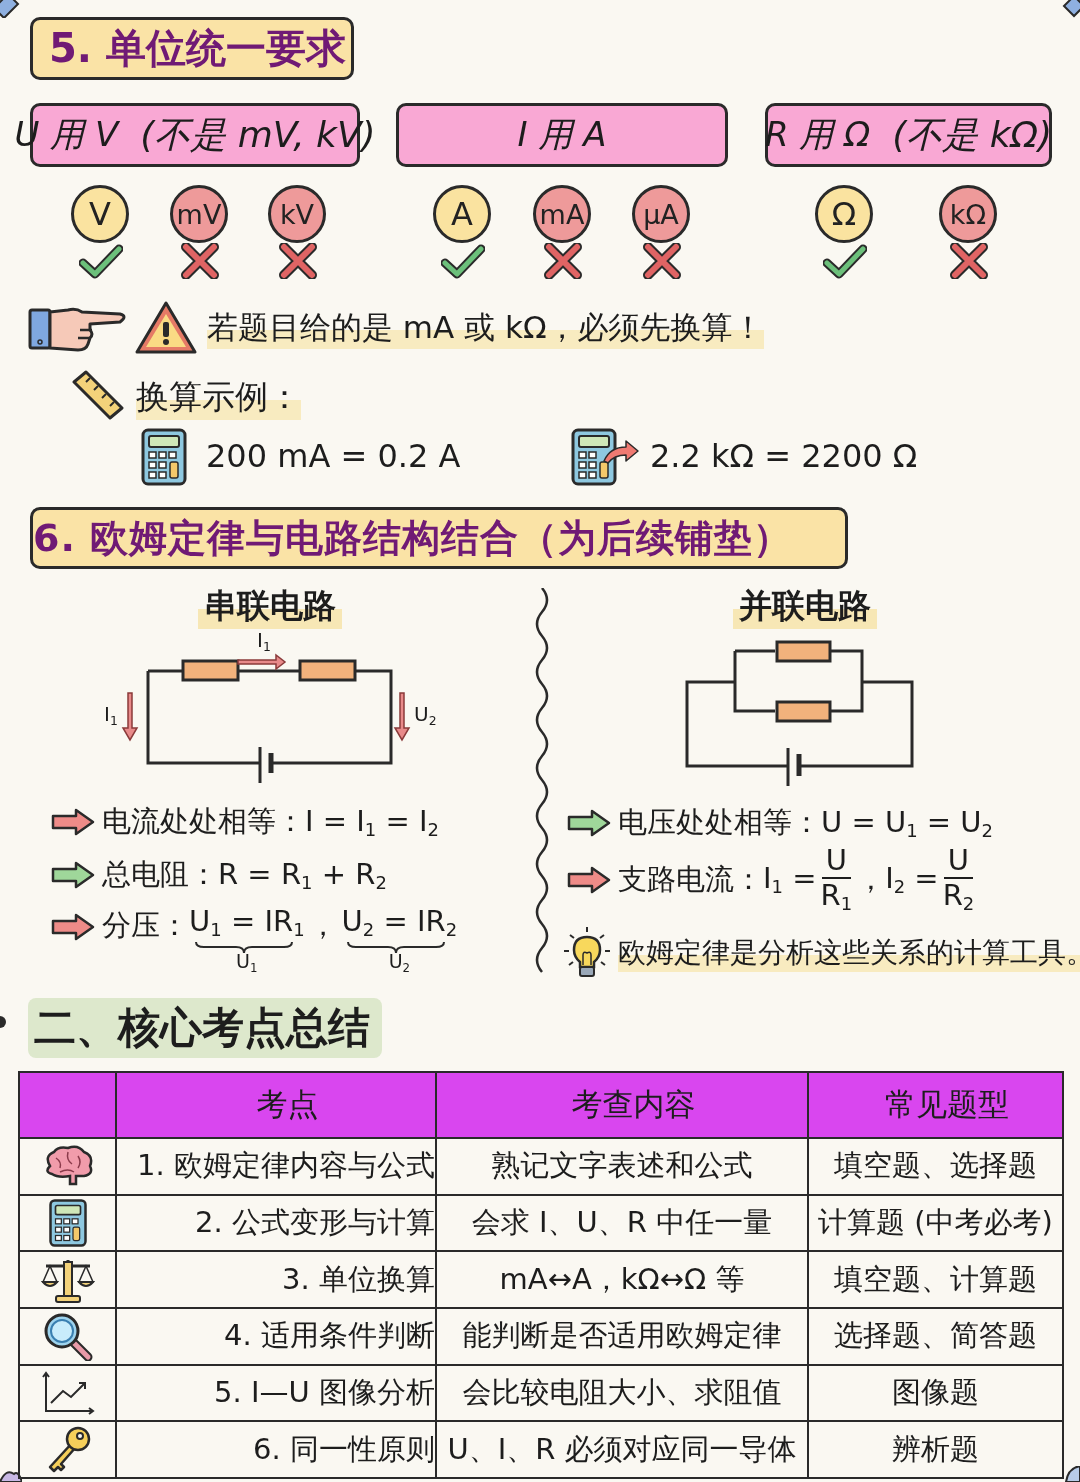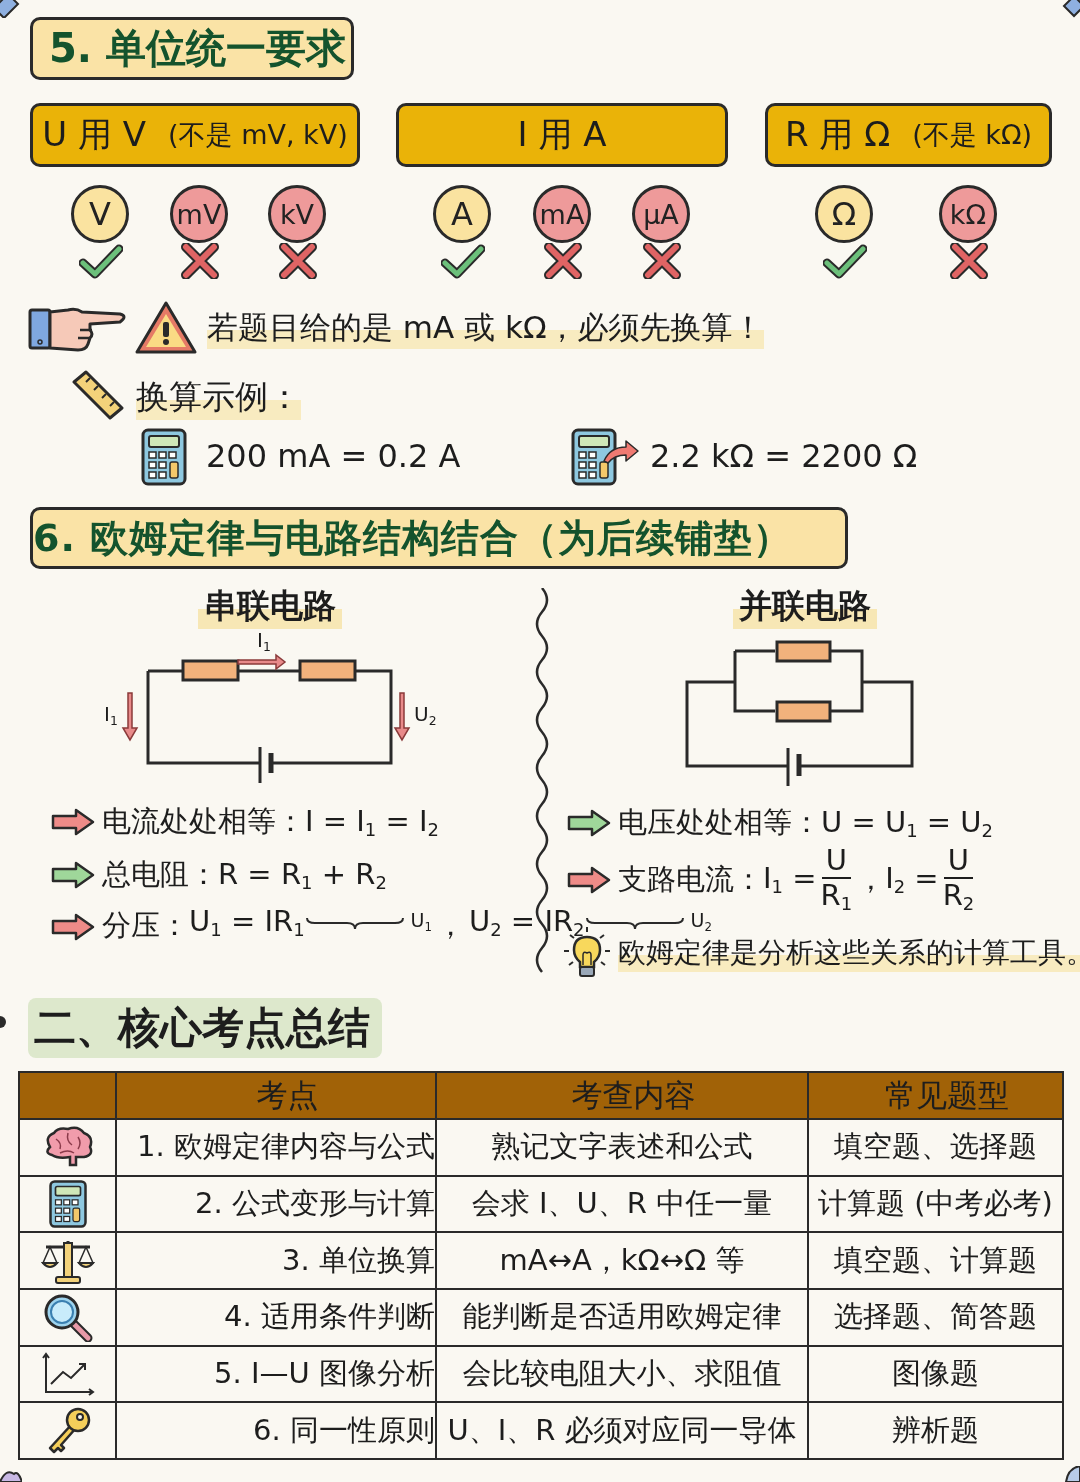--- a/index.html
+++ b/index.html
@@ -12,37 +12,38 @@
   }
   .abs { position: absolute; }
 
   
   .sec-title {
     position: absolute;
     background: #fae3a6;
     border: 3px solid #2a2a2a;
     border-radius: 10px;
     font-weight: bold;
-    color: #14532d;
+    color: #701a75;
     display: flex; align-items: center;
     white-space: nowrap;
   }
   #title5 { left: 30px; top: 17px; width: 324px; height: 63px; font-size: 40px; padding-left: 16px; }
   #title6 { left: 30px; top: 507px; width: 818px; height: 62px; font-size: 38px; letter-spacing: 1px; }
 
   
   .unit-box {
     position: absolute; top: 103px; height: 64px;
-    background: #eab308;
+    background: #f9a8d4;
     border: 3px solid #2a2a2a; border-radius: 10px;
     display: flex; align-items: center; justify-content: center;
     white-space: nowrap;
+    font-style: italic;
   }
   .unit-box .main { font-size: 34px; }
-  .unit-box .sub { font-size: 27px; margin-left: 22px; }
+  .unit-box .sub { font-size: 36px; margin-left: 22px; }
 
   .unit-circle {
     position: absolute; top: 185px; width: 58px; height: 58px;
     border-radius: 50%; border: 3px solid #2a2a2a;
     display: flex; align-items: center; justify-content: center;
     font-size: 27px; color: #222;
   }
   .unit-circle.ok { background: #fae3a0; font-size: 32px; }
   .unit-circle.bad { background: #ee9a9a; }
   .mark { position: absolute; top: 243px; width: 44px; height: 36px; }
@@ -58,21 +59,21 @@
     background: linear-gradient(transparent 55%, #f7e7b5 55%); }
 
   .bullet { position: absolute; display: flex; align-items: center; white-space: nowrap; font-size: 29px; }
   .bullet svg { margin-right: 6px; flex: none; }
   sub { font-size: 0.62em; vertical-align: -0.3em; }
 
   .frac { display: inline-flex; flex-direction: column; align-items: center; vertical-align: middle; margin: 0 4px; line-height: 1; }
   .frac .num { border-bottom: 2px solid #1d1d1d; padding: 0 4px 2px; }
   .frac .den { padding-top: 2px; }
 
-  .brace { display: inline-flex; flex-direction: row; align-items: center; }
+  .brace { display: inline-flex; flex-direction: column; align-items: center; }
   .brace .top { line-height: 1.1; }
   .brace svg { display: block; }
   .brace .lbl { font-size: 19px; line-height: 1; margin-top: -2px; }
 
   
   #core-title {
     position: absolute; left: 28px; top: 998px; height: 60px;
     padding: 0 12px 0 6px;
     font-size: 42px; font-weight: bold; white-space: nowrap;
     background: #dde8cc; border-radius: 8px;
@@ -80,21 +81,21 @@
   }
 
   table.summary {
     position: absolute; left: 18px; top: 1071px; width: 1044px;
     border-collapse: collapse; table-layout: fixed;
   }
   table.summary td, table.summary th {
     border: 2.5px solid #2a2a2a; height: 56.7px; font-size: 29px;
     text-align: center; white-space: nowrap; overflow: hidden; font-weight: normal;
   }
-  table.summary th { background: #a16207; height: 47px; font-size: 31px; padding-left: 23px; }
+  table.summary th { background: #d946ef; height: 66px; font-size: 31px; padding-left: 23px; }
   table.summary td.topic { text-align: right; padding-left: 10px; }
   table.summary td.icon-cell { padding: 0; }
   table.summary td.icon-cell svg { display: block; margin: 0 auto; }
 
   .corner-deco { position: absolute; }
 </style>
 </head>
 <body>
 
 <svg class="corner-deco" style="left:-6px;top:-6px" width="30" height="24" viewBox="0 0 30 24">

